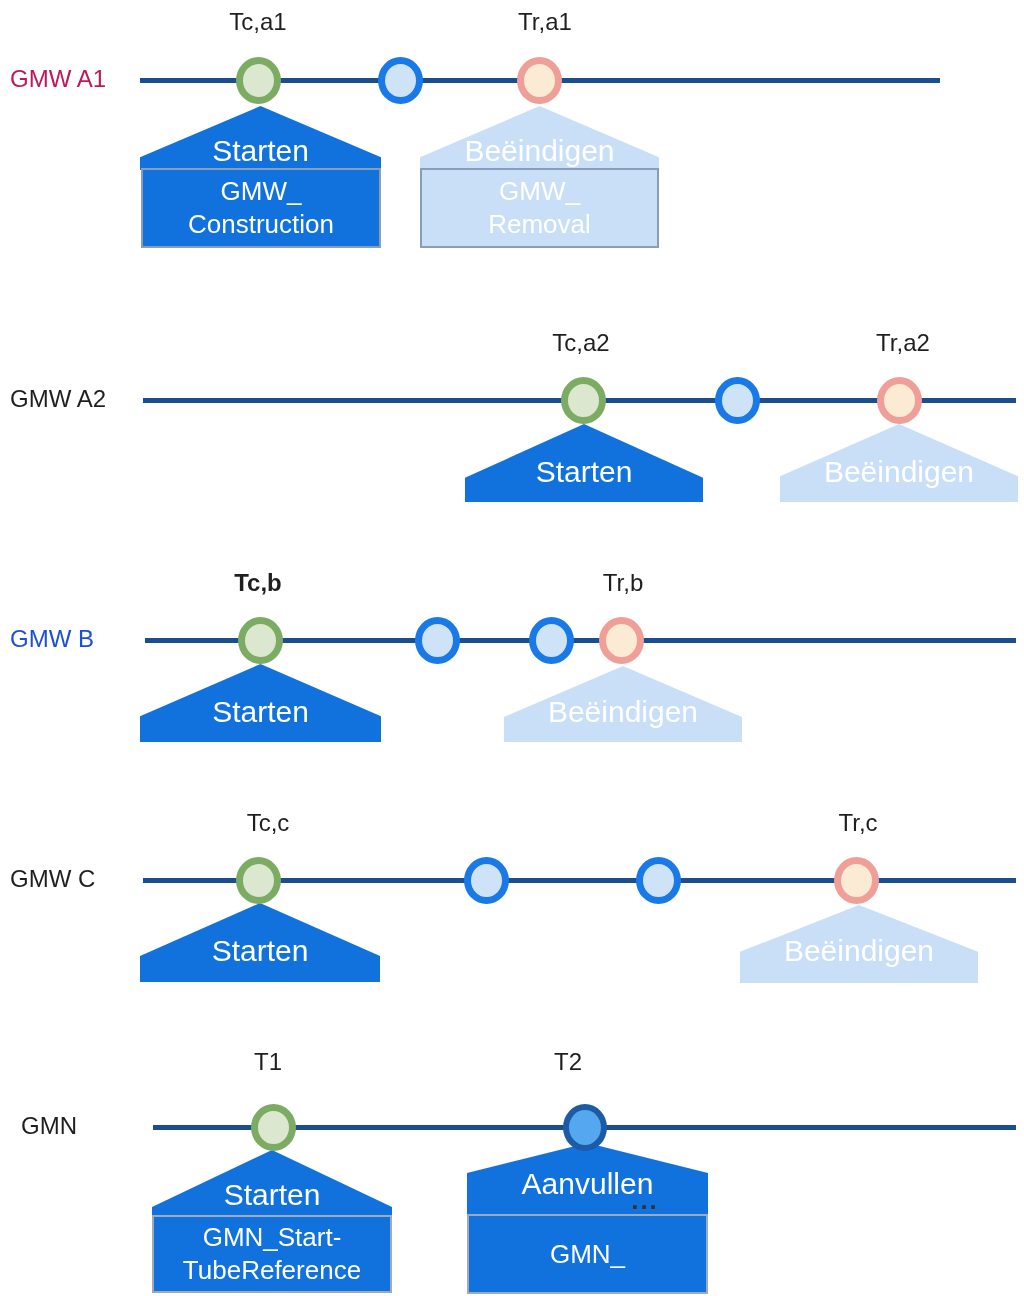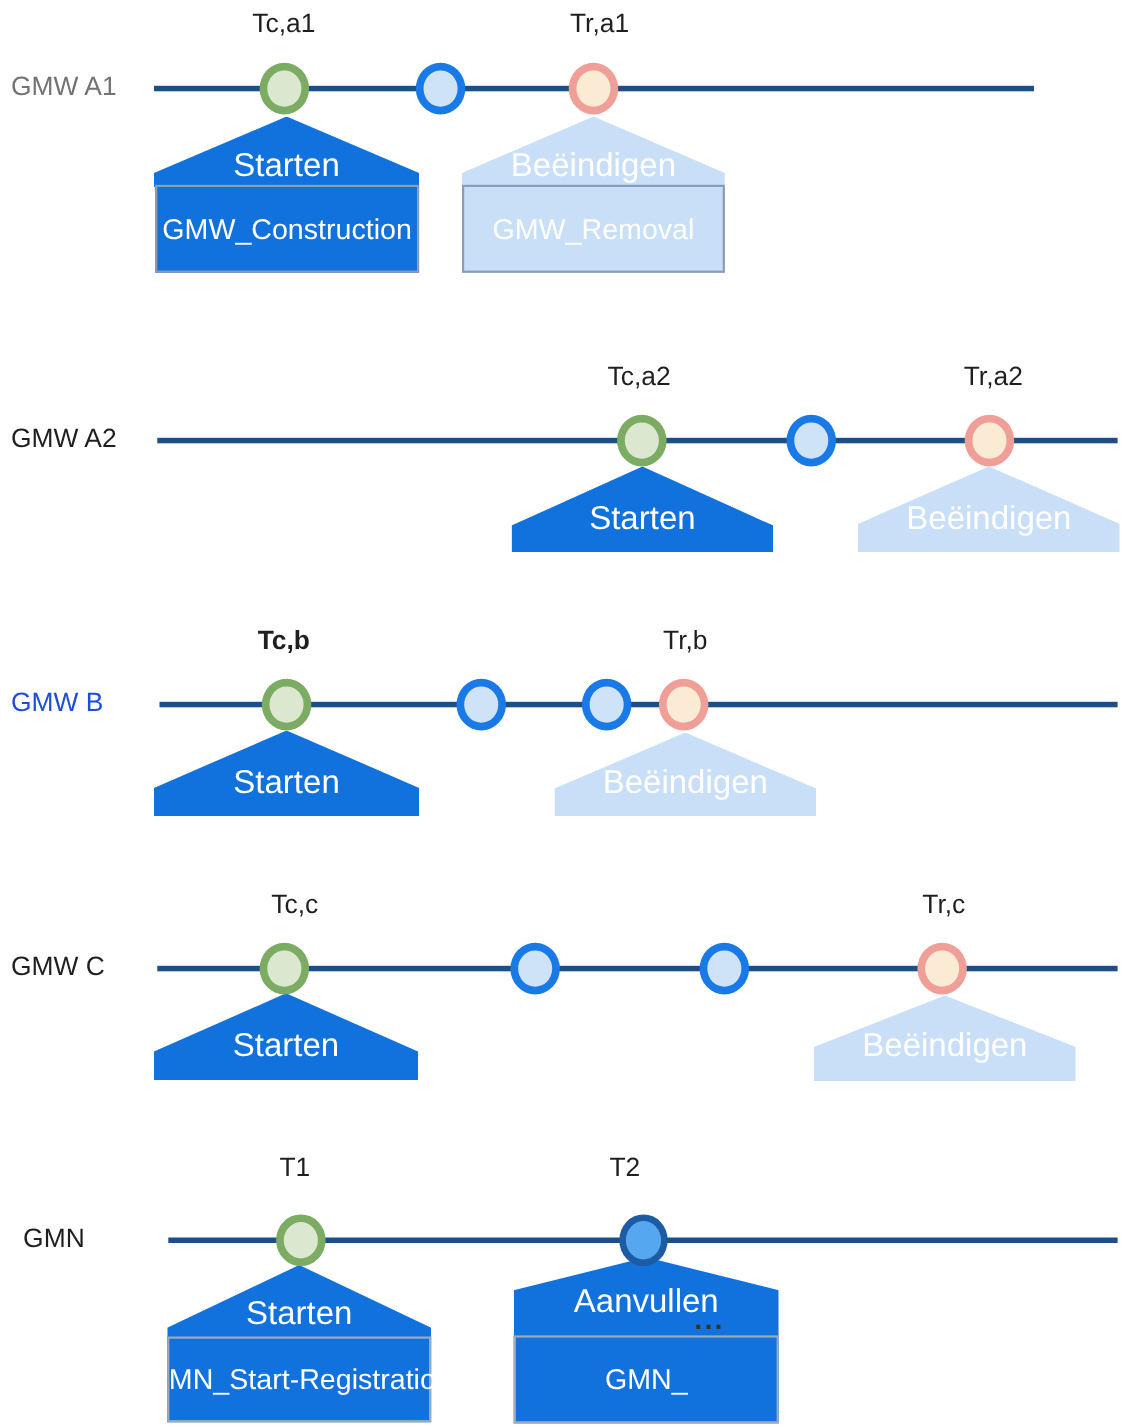--- a/index.html
+++ b/index.html
@@ -12,31 +12,31 @@
   }
   .abs{position:absolute;}
   .row-label{font-size:24px;color:#1f1f1f;white-space:nowrap;transform:translateY(-52%);z-index:6;}
   .t-label{font-size:24px;color:#1f1f1f;white-space:nowrap;transform:translate(-50%,-50%);z-index:6;}
   .tl-line{height:5px;z-index:3;}
   .marker{box-sizing:border-box;border-radius:50%;z-index:5;}
   .callout{z-index:1;}
   .callout-label{font-size:30px;color:#ffffff;text-align:center;transform:translateY(-50%);white-space:nowrap;z-index:2;}
   .event-box{
     box-sizing:border-box;border:2px solid #8a9db8;z-index:2;
-    display:flex;flex-direction:row;align-items:center;justify-content:center;
+    display:flex;flex-direction:column;align-items:center;justify-content:center;
     font-size:26px;line-height:33px;color:#ffffff;text-align:center;white-space:nowrap;
   }
   .ellipsis{font-size:26px;font-weight:bold;letter-spacing:2px;transform:translate(-50%,-50%);z-index:4;}
 </style>
 </head>
 <body>
 
 <div id="stage">
     <div class="abs tl-line" style="left: 140px; top: 77.5px; width: 800px; background: rgb(26, 78, 140);"></div>
-    <div class="abs row-label" style="left: 10px; top: 80px; color: #737373;">GMW A1</div>
+    <div class="abs row-label" style="left: 10px; top: 80px; color: #be185d;">GMW A1</div>
     <div class="abs t-label" style="left: 258px; top: 22px; color: rgb(31, 31, 31);">Tc,a1</div>
     <div class="abs t-label" style="left: 545px; top: 22px; color: rgb(31, 31, 31);">Tr,a1</div>
     <div class="abs callout" style="left: 140px; top: 106px; width: 241px; height: 64px; background: rgb(17, 114, 222); clip-path: polygon(50% 0%, 100% 80%, 100% 100%, 0% 100%, 0% 80%);"></div>
     <div class="abs callout-label" style="left: 140px; top: 151px; width: 241px; color: rgb(255, 255, 255);">Starten</div>
     <div class="abs callout" style="left: 420px; top: 106px; width: 239px; height: 64px; background: rgb(201, 223, 248); clip-path: polygon(50% 0%, 100% 80%, 100% 100%, 0% 100%, 0% 80%);"></div>
     <div class="abs callout-label" style="left: 420px; top: 151px; width: 239px; color: rgb(255, 255, 255);">Beëindigen</div>
     <div class="abs event-box" style="left: 141px; top: 168px; width: 240px; height: 80px; background: rgb(17, 114, 222); border-color: rgb(138, 157, 184); color: rgb(255, 255, 255);">
       <div>GMW_</div>
       <div>Construction</div>
     </div>
@@ -85,21 +85,21 @@
     <div class="abs tl-line" style="left: 153px; top: 1124.5px; width: 863px; background: rgb(26, 78, 140);"></div>
     <div class="abs row-label" style="left: 21px; top: 1127px; color: rgb(31, 31, 31);">GMN</div>
     <div class="abs t-label" style="left: 268px; top: 1062px; color: rgb(31, 31, 31);">T1</div>
     <div class="abs t-label" style="left: 568px; top: 1062px; color: rgb(31, 31, 31);">T2</div>
     <div class="abs callout" style="left: 152px; top: 1150px; width: 240px; height: 67px; background: rgb(17, 114, 222); clip-path: polygon(50% 0%, 100% 85%, 100% 100%, 0% 100%, 0% 85%);"></div>
     <div class="abs callout-label" style="left: 152px; top: 1195px; width: 240px; color: rgb(255, 255, 255);">Starten</div>
     <div class="abs callout" style="left: 467px; top: 1143px; width: 241px; height: 73px; background: rgb(17, 114, 222); clip-path: polygon(50% 0%, 100% 41%, 100% 100%, 0% 100%, 0% 41%);"></div>
     <div class="abs callout-label" style="left: 467px; top: 1184px; width: 241px; color: rgb(255, 255, 255);">Aanvullen</div>
     <div class="abs event-box" style="left: 152px; top: 1215px; width: 240px; height: 78px; background: rgb(17, 114, 222); border-color: rgb(159, 170, 184); color: rgb(255, 255, 255);">
       <div>GMN_Start-</div>
-      <div>Registration</div>
+      <div>TubeReference</div>
     </div>
     <div class="abs event-box" style="left: 467px; top: 1214px; width: 241px; height: 80px; background: rgb(17, 114, 222); border-color: rgb(159, 170, 184); color: rgb(255, 255, 255);">
       <div>GMN_</div>
     </div>
     <div class="abs marker" style="left: 250.5px; top: 1103.5px; width: 45px; height: 47px; border: 7px solid rgb(124, 172, 99); background: rgb(219, 232, 207);"></div>
     <div class="abs marker" style="left: 563px; top: 1103.5px; width: 44px; height: 47px; border: 6px solid rgb(28, 92, 164); background: rgb(85, 167, 240);"></div>
     <div class="abs ellipsis" style="left: 645px; top: 1200px; color: rgb(51, 51, 51);">...</div>
   </div>
 
 </body></html>

